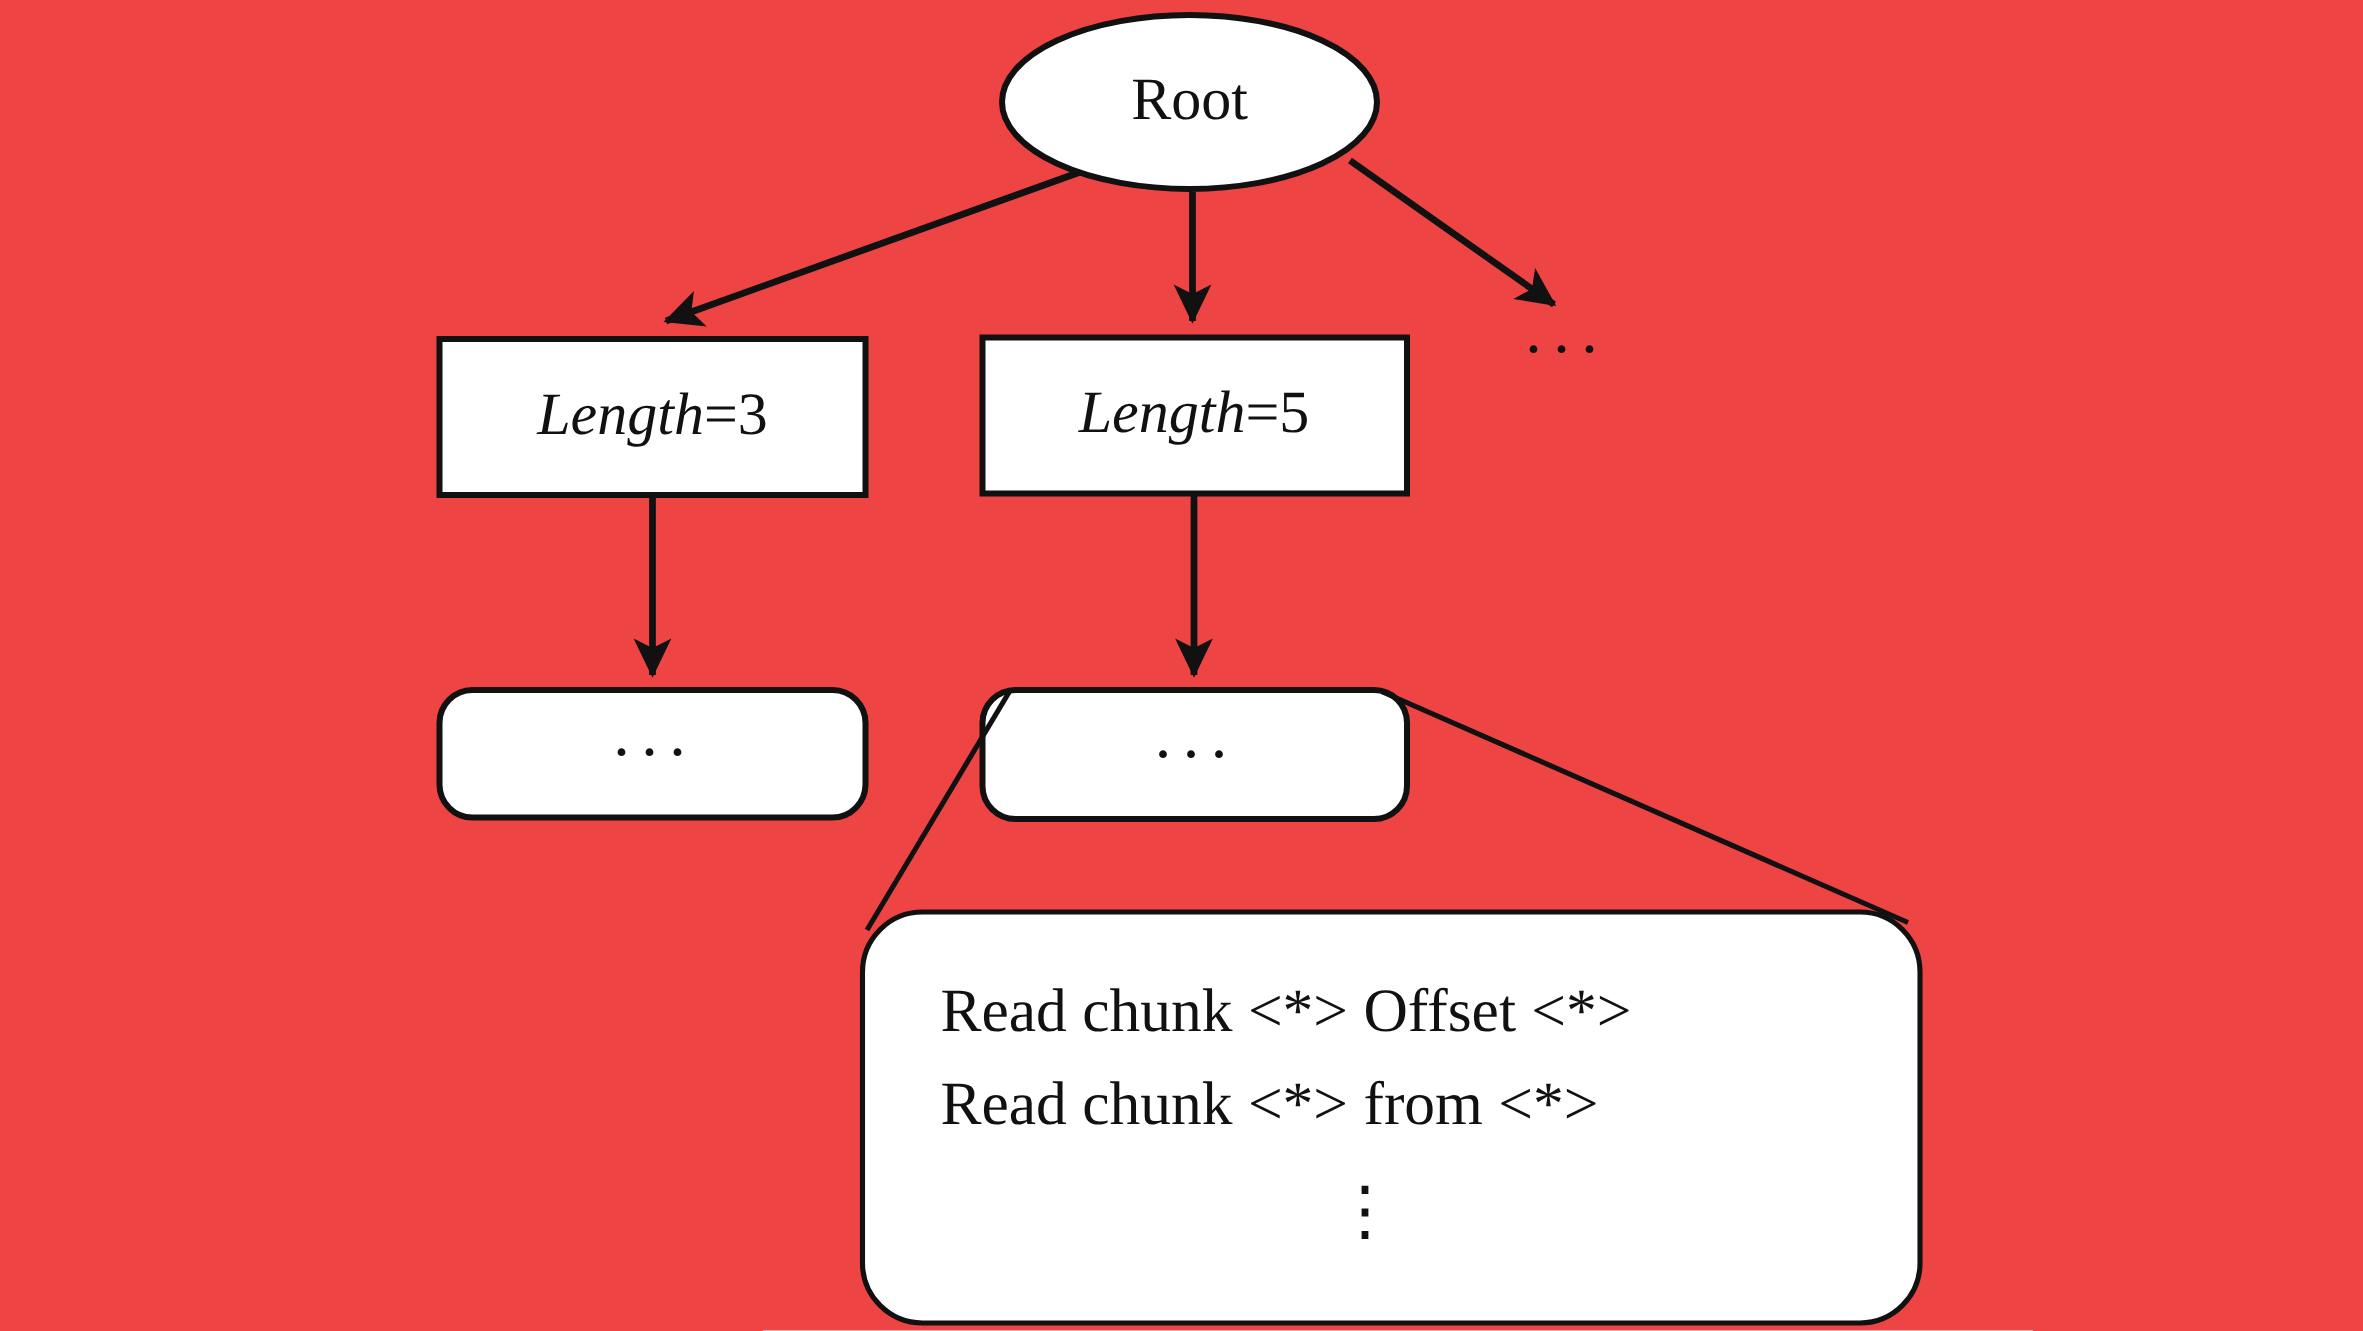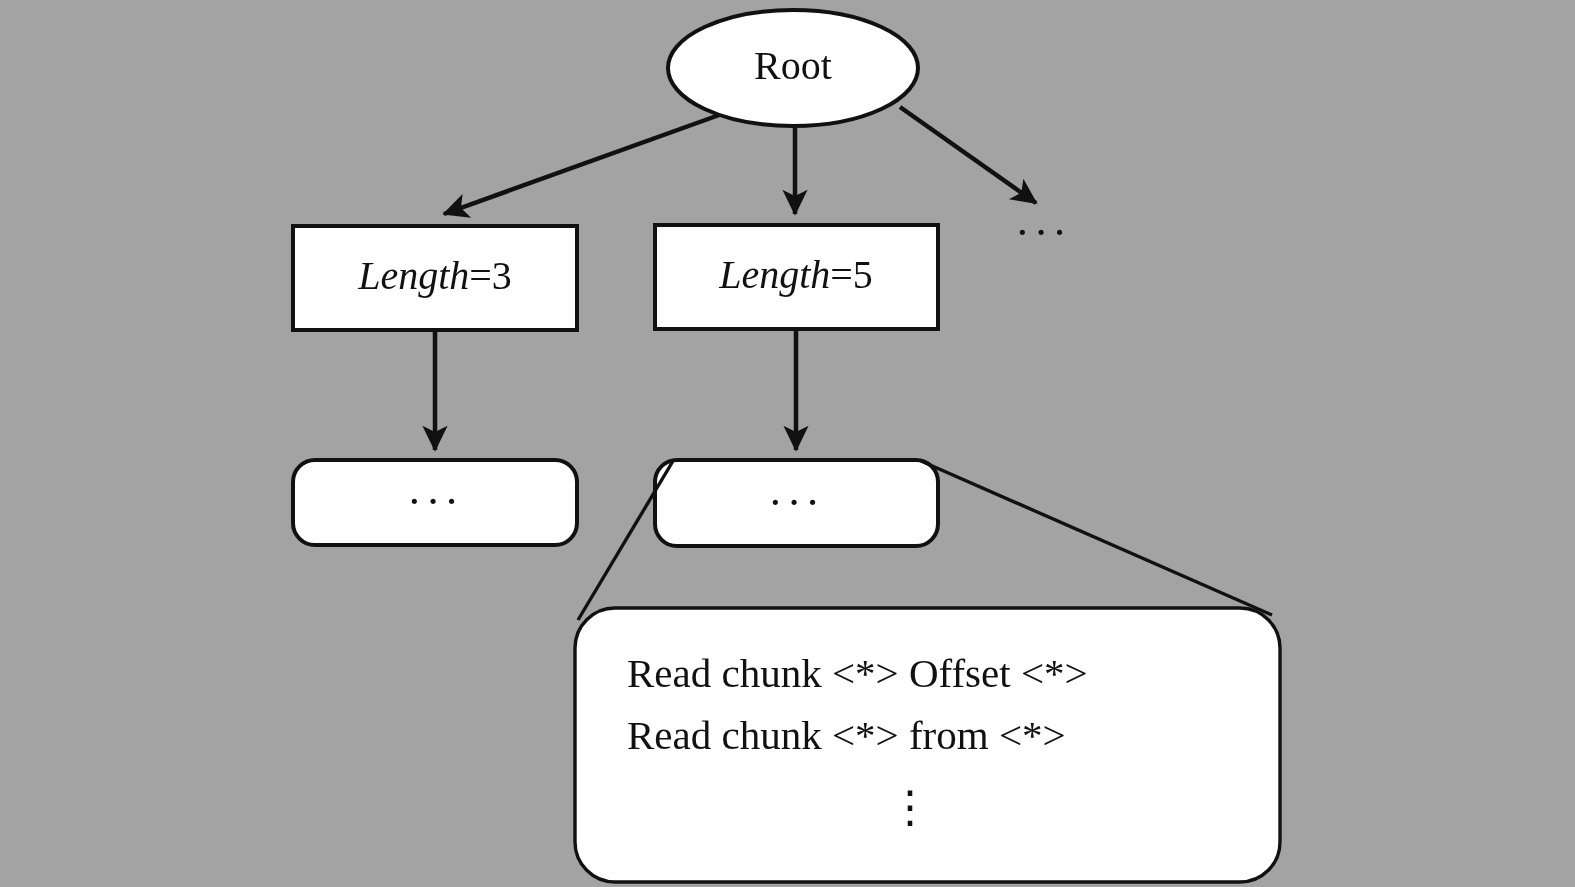--- a/index.html
+++ b/index.html
@@ -8,21 +8,21 @@
     padding: 0;
     background: #ffffff;
   }
   body {
     font-family: "Liberation Serif", "DejaVu Serif", serif;
   }
   #diagram-root {
     position: relative;
     width: 1575px;
     height: 887px;
-    background: #a3a3a3;
+    background: #ef4444;
     overflow: hidden;
   }
   #diagram-svg {
     position: absolute;
     top: 0;
     left: 0;
     width: 1575px;
     height: 887px;
     display: block;
   }

